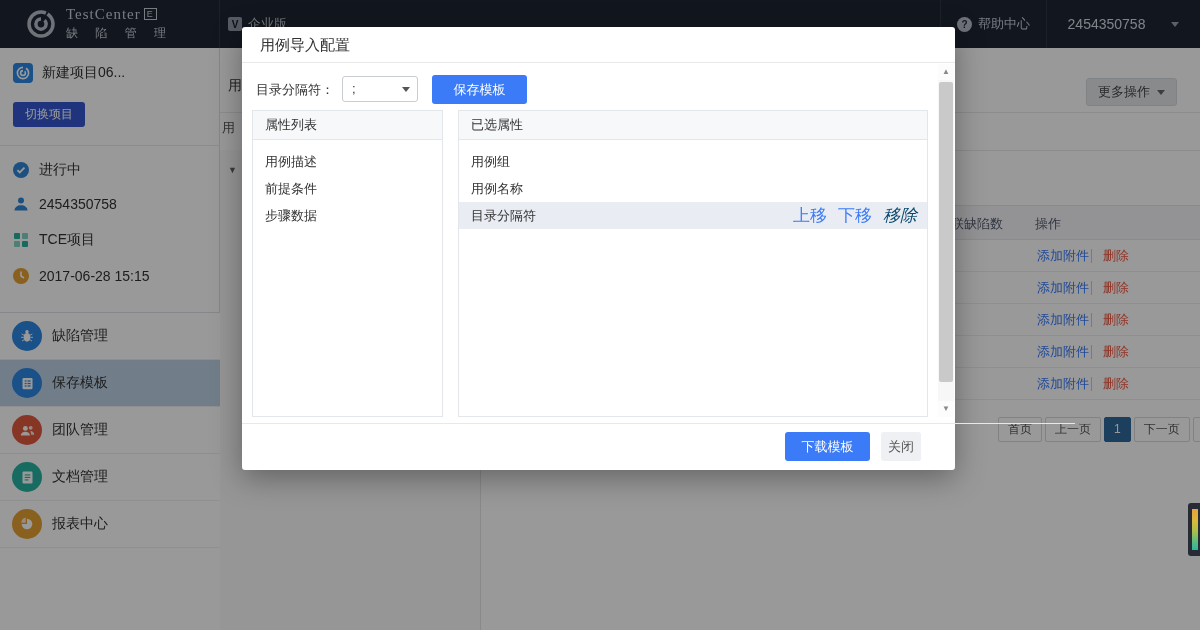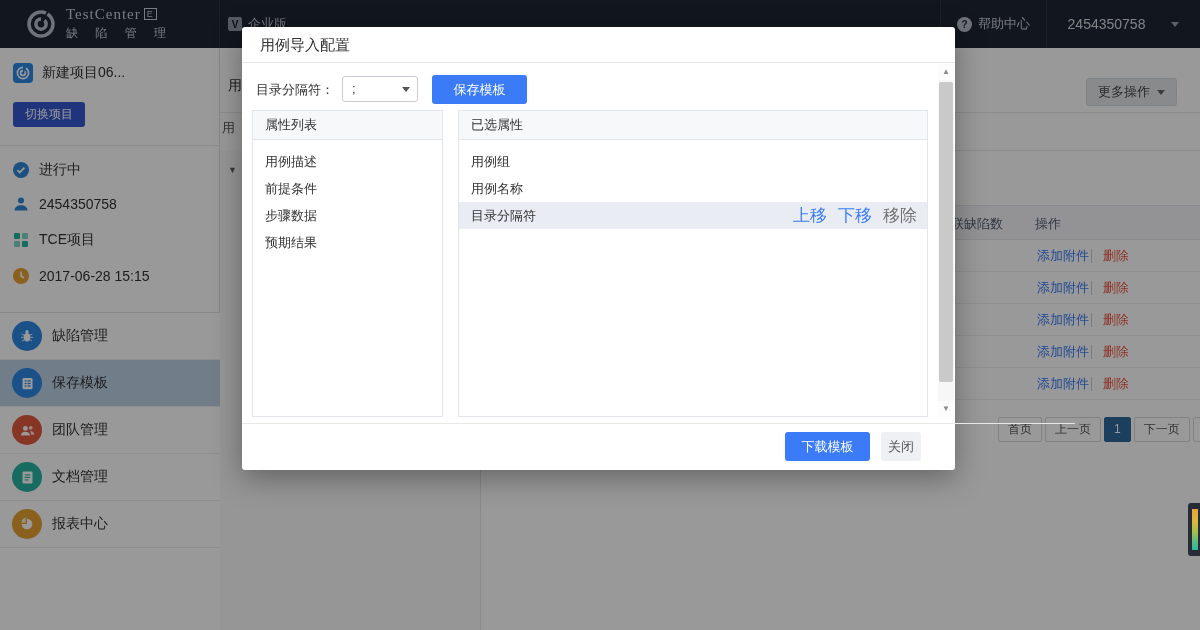--- a/index.html
+++ b/index.html
@@ -78,21 +78,21 @@
   .m-save{position:absolute;left:190px;top:48px;width:95px;height:29px;background:#3b7bf7;border:none;border-radius:3px;color:#fff;font-size:13px;cursor:pointer;}
   .panel{position:absolute;top:83px;border:1px solid #e3e6ea;background:#fff;}
   .panel-l{left:10px;width:191px;height:307px;}
   .panel-r{left:216px;width:470px;height:307px;}
   .p-head{height:29px;line-height:28px;background:#f7f8fa;border-bottom:1px solid #e3e6ea;padding-left:12px;font-size:13px;color:#333;}
   .p-list{padding-top:8px;}
   .p-item{height:27px;line-height:27px;padding-left:12px;font-size:13px;color:#333;cursor:pointer;}
   .p-item.selected{background:#e9edf3;display:flex;align-items:center;}
   .row-actions{margin-left:auto;padding-right:10px;display:flex;gap:11px;font-size:17px;text-align:right;}
   .ra-link{color:#3b7bf7;cursor:pointer;}
-  .ra-remove{color:#737373;cursor:pointer;}
+  .ra-remove{color:#0c4a6e;cursor:pointer;font-style:italic;}
   .m-scroll{position:absolute;left:696px;top:37px;width:16px;height:353px;background:#f7f7f7;}
   .sc-arrow{position:absolute;left:0;width:16px;height:16px;background:#fcfcfc;color:#8a8a8a;font-size:8px;text-align:center;line-height:16px;cursor:pointer;}
   .sc-up{top:0;}
   .sc-down{bottom:0;}
   .sc-thumb{position:absolute;left:1px;top:18px;width:14px;height:300px;background:#c9c9c9;border-radius:2px;cursor:pointer;}
   .m-foot{position:absolute;left:0;top:396px;width:833px;height:47px;border-top:1px solid #e8e8e8;}
   .m-download{position:absolute;left:543px;top:8px;width:85px;height:29px;background:#3b7bf7;border:none;border-radius:3px;color:#fff;font-size:13px;cursor:pointer;}
   .m-close{position:absolute;left:639px;top:8px;width:40px;height:29px;background:#eef0f3;border:none;border-radius:3px;color:#555;font-size:13px;cursor:pointer;}
 </style>
 </head>
@@ -297,21 +297,20 @@
       <span class="caret"></span>
     </div>
     <button class="m-save">保存模板</button>
 
     <div class="panel panel-l">
       <div class="p-head">属性列表</div>
       <div class="p-list">
         <div class="p-item">用例描述</div>
           <div class="p-item">前提条件</div>
           <div class="p-item">步骤数据</div>
-          <div class="p-item">预期结果</div>
       </div>
     </div>
 
     <div class="panel panel-r">
       <div class="p-head">已选属性</div>
       <div class="p-list">
         <div class="p-item">用例组</div>
           <div class="p-item">用例名称</div>
         <div class="p-item selected">
           <span>目录分隔符</span>

